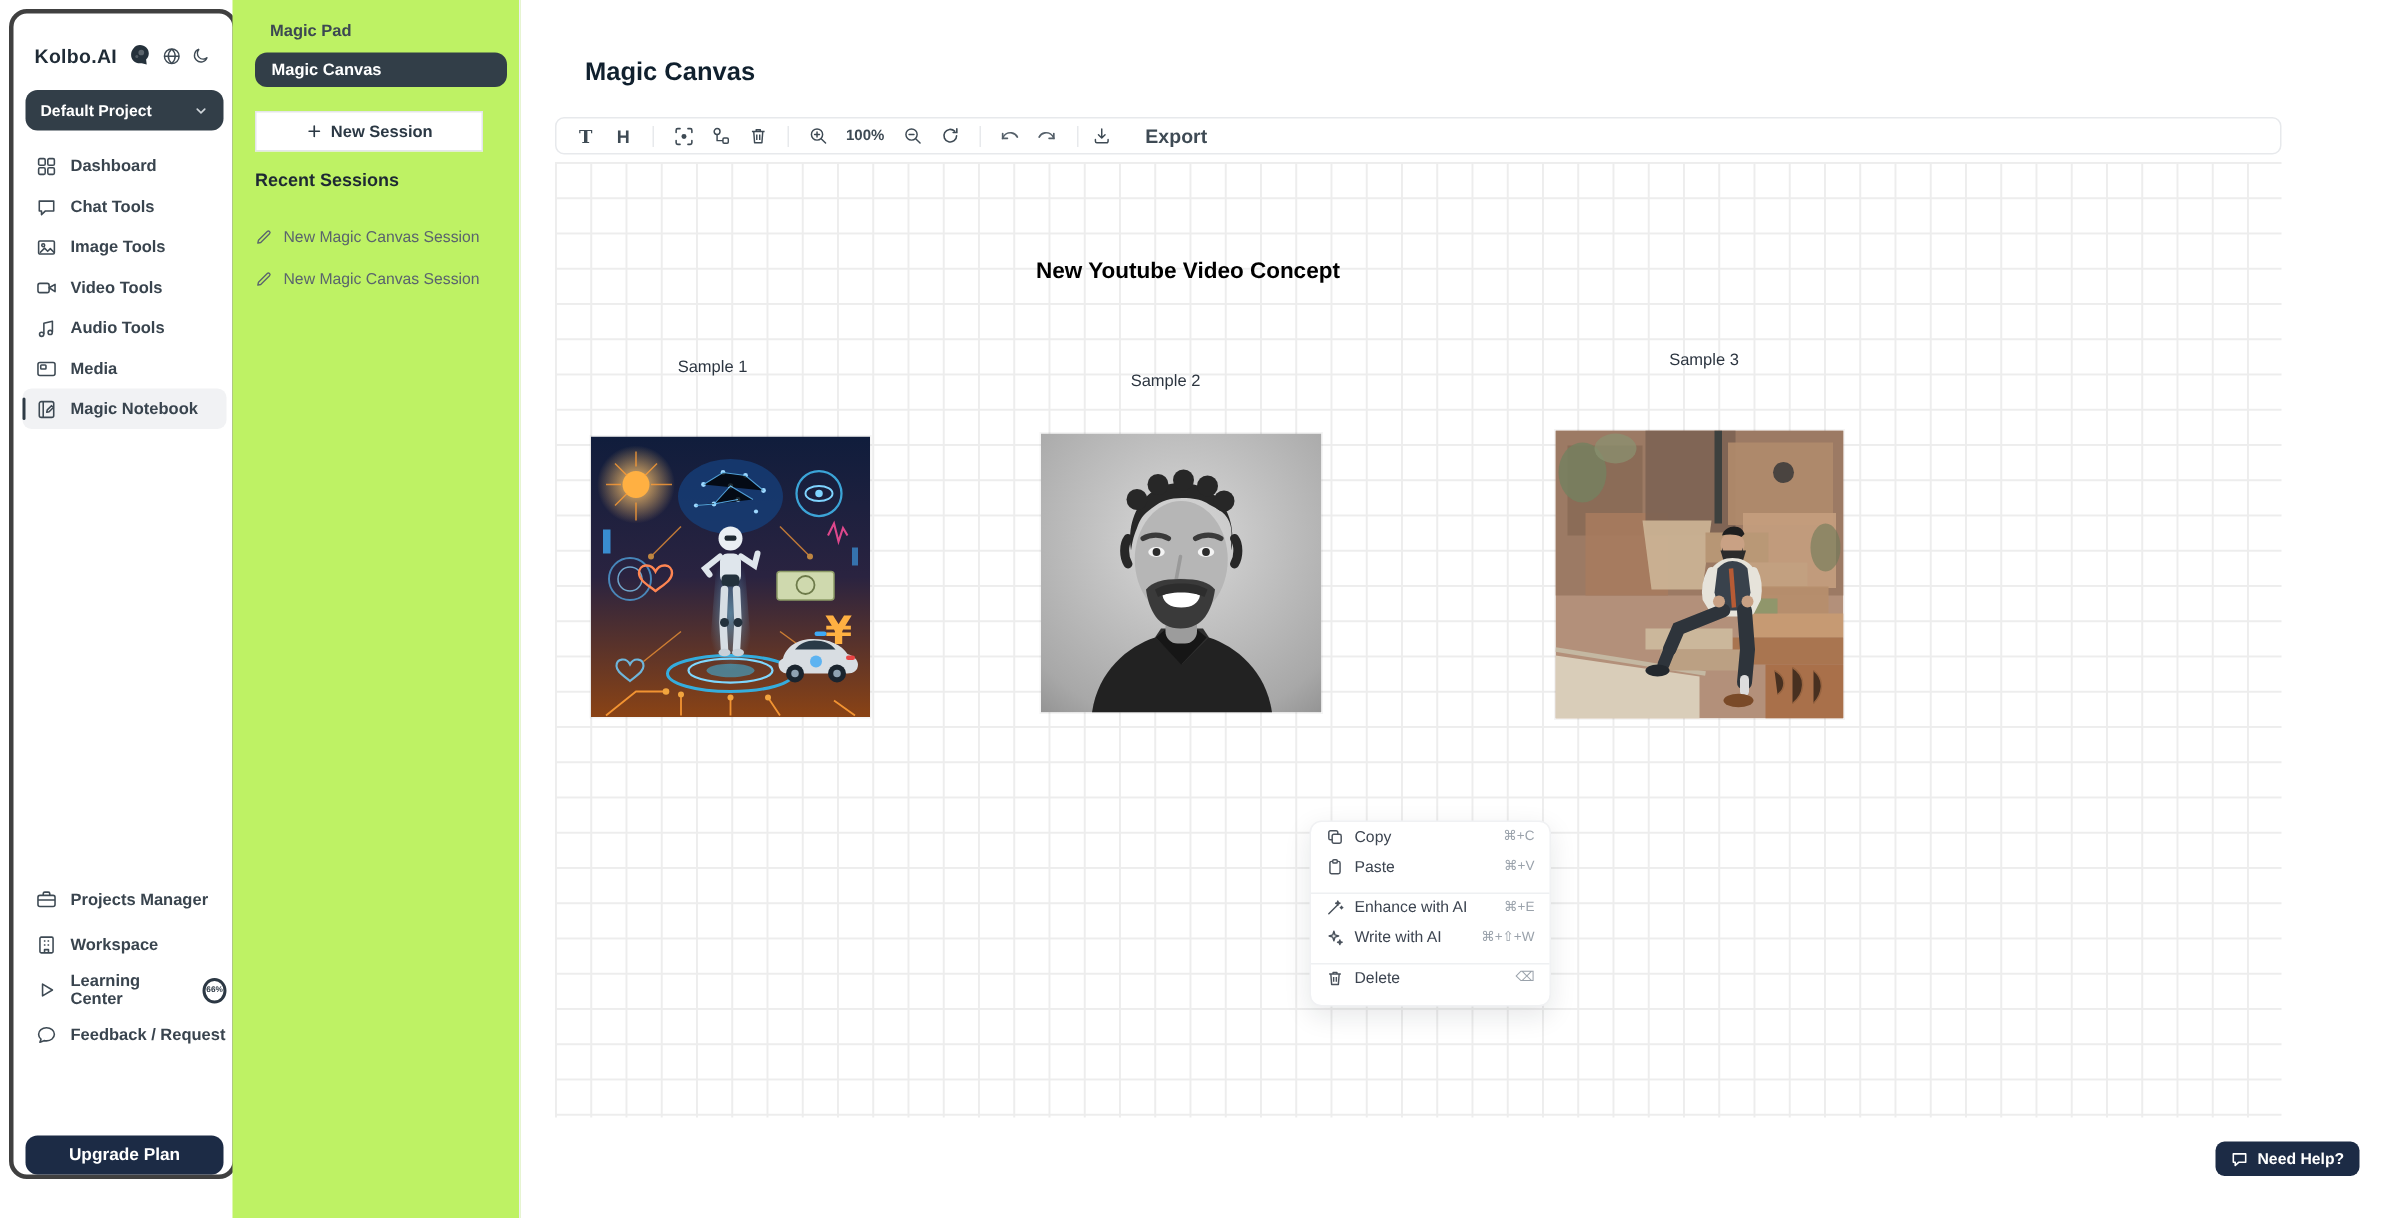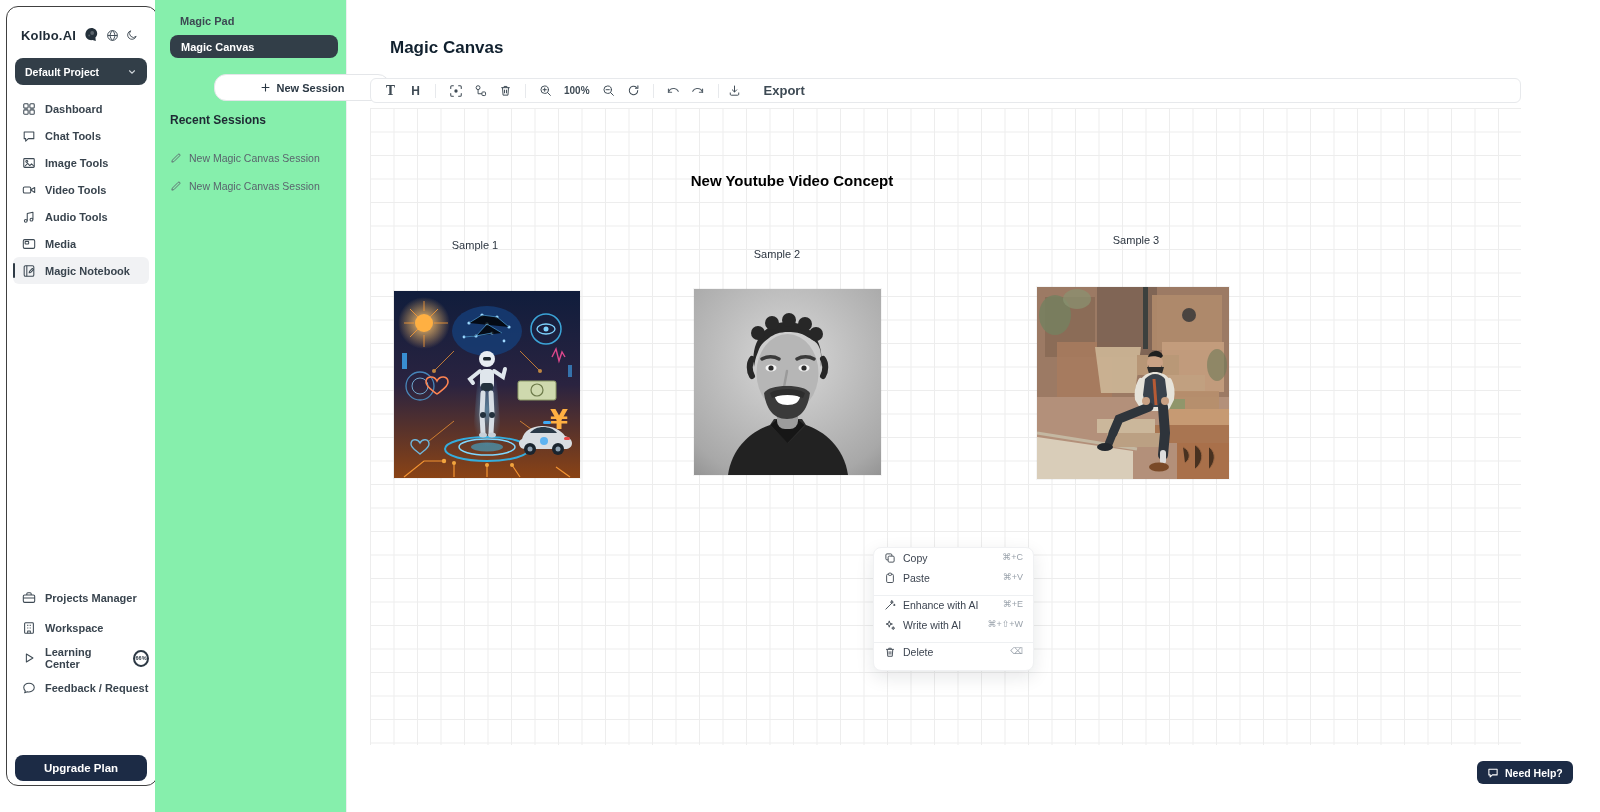--- a/index.html
+++ b/index.html
@@ -1,21 +1,21 @@
 <!DOCTYPE html>
 <html><head>
 <meta charset="utf-8">
 <style>
   * { box-sizing: border-box; margin: 0; padding: 0; }
   html,body { width:1600px; height:812px; background:#fff; overflow:hidden;
     font-family:"Liberation Sans", sans-serif; color:#2b3844; }
 
   
   .sidebar { position:absolute; left:6px; top:6px; width:152px; height:780px;
-    background:#fff; border:1px solid #404040; border-radius:12px; }
+    background:#fff; border:3px solid #404040; border-radius:12px; }
   .logo-row { position:absolute; left:14px; top:20px; width:120px; display:flex; align-items:center; gap:7px; }
   .logo-text { font-size:13px; font-weight:800; color:#1f2b36; letter-spacing:.2px; }
   .icon-btn { display:inline-flex; align-items:center; justify-content:center; cursor:pointer; }
   .project-btn { position:absolute; left:8px; top:51px; width:132px; height:27px; background:#323e48;
     border:none; border-radius:8px; color:#fff; font-size:10.5px; font-weight:700;
     display:flex; align-items:center; justify-content:space-between; padding:0 10px; cursor:pointer;
     font-family:"Liberation Sans", sans-serif; }
   .nav { position:absolute; left:6px; top:88px; width:136px; }
   .nav-item { height:27px; display:flex; align-items:center; gap:9px; padding-left:9px;
     font-size:11px; font-weight:600; color:#39444e; border-radius:6px; cursor:pointer; position:relative; }
@@ -32,30 +32,30 @@
   .user-meta { display:flex; flex-direction:column; align-items:center; flex:1; }
   .owner-badge { background:#fdf3d6; color:#e3a520; font-size:9px; font-weight:700;
     border-radius:8px; padding:1px 7px; display:inline-flex; align-items:center; gap:2px; }
   .email { font-size:8px; color:#8b949c; margin-top:2px; white-space:nowrap; }
   .caret { color:#aab2b9; font-size:8px; }
   .upgrade-btn { position:absolute; left:8px; top:748px; width:132px; height:26px; background:#1c2b45;
     color:#fff; border:none; border-radius:8px; font-size:11.5px; font-weight:700; cursor:pointer;
     font-family:"Liberation Sans", sans-serif; }
 
   
-  .panel { position:absolute; left:155px; top:0; width:192px; height:812px; background:#86efac;
+  .panel { position:absolute; left:155px; top:0; width:192px; height:812px; background:#bef264;
     border-right:1px solid #edeff1; }
   .panel-plain { position:absolute; left:25px; top:15px; font-size:11px; font-weight:600; color:#3c4852; cursor:pointer; }
   .panel-pill { position:absolute; left:15px; top:35px; width:168px; height:23px; background:#323e48;
     border-radius:8px; color:#fff; font-size:11px; font-weight:700; display:flex; align-items:center;
     padding-left:11px; cursor:pointer; }
-  .new-session { position:absolute; left:15px; top:74px; width:176px; height:27px; background:#fff;
-    border:1px solid #e4e6e9; border-radius:12px; font-size:11px; font-weight:700; color:#2b3844;
+  .new-session { position:absolute; left:15px; top:74px; width:152px; height:27px; background:#fff;
+    border:1px solid #e4e6e9; border-radius:0; font-size:11px; font-weight:700; color:#2b3844;
     display:flex; align-items:center; justify-content:center; gap:6px; cursor:pointer;
-    font-family:"Liberation Sans", sans-serif;margin-left:44px; }
+    font-family:"Liberation Sans", sans-serif; }
   .recent-heading { position:absolute; left:15px; top:113px; font-size:12px; font-weight:800; color:#1e2933; }
   .session-item { position:absolute; left:15px; width:170px; height:20px; display:flex; align-items:center;
     gap:7px; font-size:10.5px; color:#5a646d; cursor:pointer; }
 
   
   .page-title { position:absolute; left:390px; top:38px; font-size:17px; font-weight:800; color:#10202e; }
   .toolbar { position:absolute; left:370px; top:78px; width:1151px; height:25px; background:#fff;
     border:1px solid #e7e9ec; border-radius:6px; display:flex; align-items:center; padding:0 9px; gap:4px; }
   .tb-btn { width:21px; height:19px; display:inline-flex; align-items:center; justify-content:center;
     border:none; background:none; cursor:pointer; color:#3e4a54; border-radius:4px;

